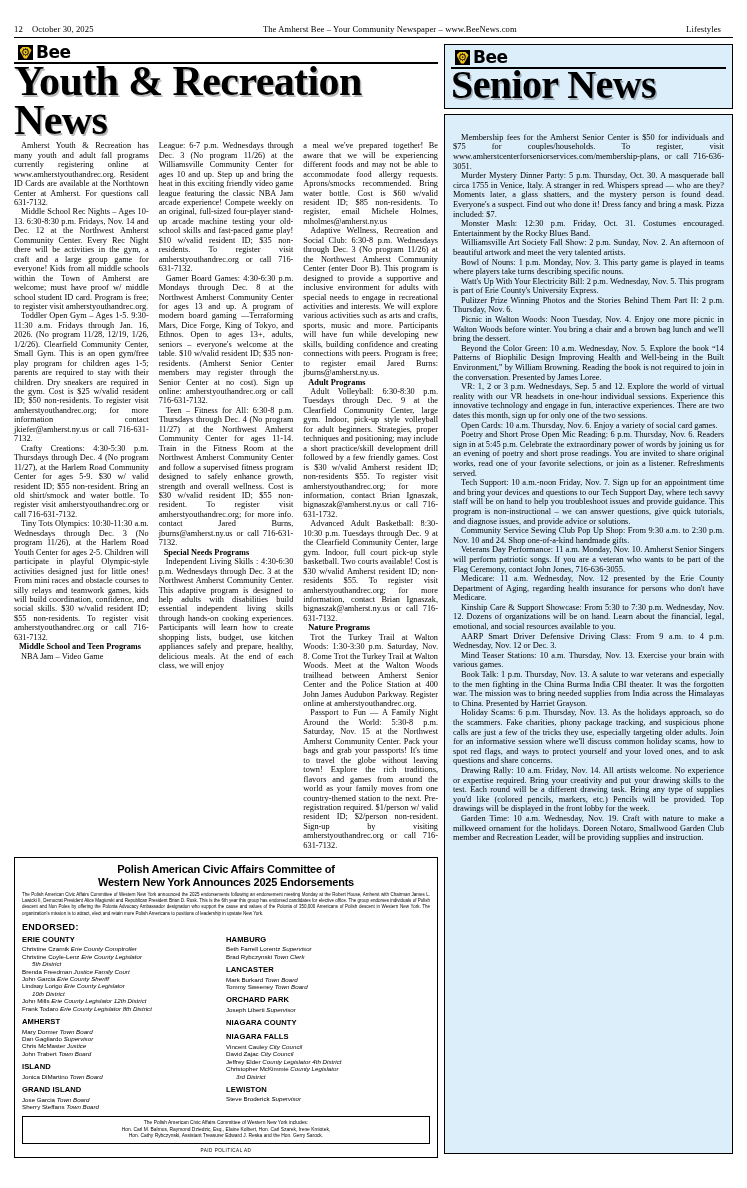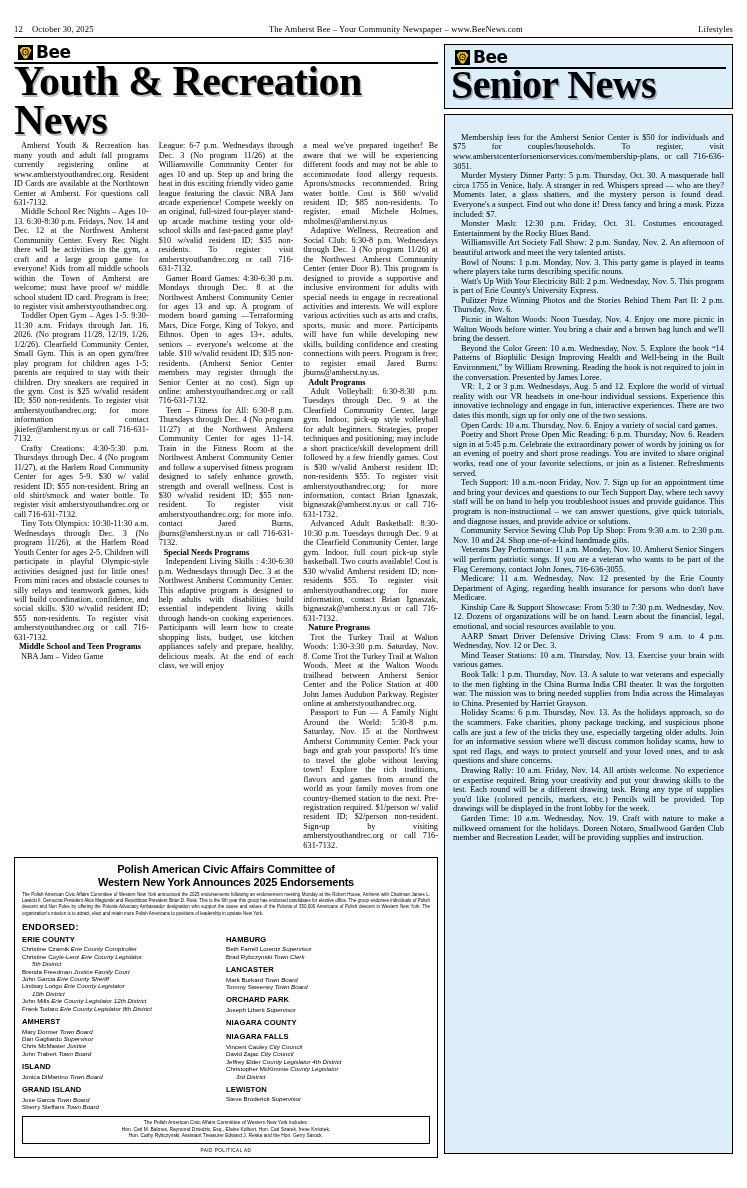--- a/index.html
+++ b/index.html
@@ -9,21 +9,21 @@
     background: #ffffff;
     font-family: "Liberation Serif", "DejaVu Serif", serif;
     color: #000;
     overflow: hidden;
   }
   .page { position: relative; width:747px; height:1188px; padding: 0; }
 
   
   .runhead {
     display:flex; align-items:flex-end; justify-content:space-between;
-    padding: 24px 14px 3px 14px;
+    padding: 24px 26px 3px 14px;
     font-size: 8.6px;
     letter-spacing:.1px;
   }
   .runhead .left { white-space:nowrap; }
   .runhead .left .pg { margin-right:7px; }
   .runhead .center { flex:1; text-align:center; white-space:nowrap; }
   .runhead .right { white-space:nowrap; }
   .runrule { height:1px; background:#000; margin: 0 14px 0 14px; }
 
   
@@ -277,21 +277,21 @@
       <div class="senior-box" id="senior-body">
           <p>Membership fees for the Amherst Senior Center is $50 for individuals and $75 for couples/households. To register, visit www.amherstcenterforseniorservices.com/membership-plans, or call 716-636-3051.</p>
           <p>Murder Mystery Dinner Party: 5 p.m. Thursday, Oct. 30. A masquerade ball circa 1755 in Venice, Italy. A stranger in red. Whispers spread — who are they? Moments later, a glass shatters, and the mystery person is found dead. Everyone's a suspect. Find out who done it! Dress fancy and bring a mask. Pizza included: $7.</p>
           <p>Monster Mash: 12:30 p.m. Friday, Oct. 31. Costumes encouraged. Entertainment by the Rocky Blues Band.</p>
           <p>Williamsville Art Society Fall Show: 2 p.m. Sunday, Nov. 2. An afternoon of beautiful artwork and meet the very talented artists.</p>
           <p>Bowl of Nouns: 1 p.m. Monday, Nov. 3. This party game is played in teams where players take turns describing specific nouns.</p>
           <p>Watt's Up With Your Electricity Bill: 2 p.m. Wednesday, Nov. 5. This program is part of Erie County's University Express.</p>
           <p>Pulitzer Prize Winning Photos and the Stories Behind Them Part II: 2 p.m. Thursday, Nov. 6.</p>
           <p>Picnic in Walton Woods: Noon Tuesday, Nov. 4. Enjoy one more picnic in Walton Woods before winter. You bring a chair and a brown bag lunch and we'll bring the dessert.</p>
           <p>Beyond the Color Green: 10 a.m. Wednesday, Nov. 5. Explore the book “14 Patterns of Biophilic Design Improving Health and Well-being in the Built Environment,” by William Browning. Reading the book is not required to join in the conversation. Presented by James Loree.</p>
-          <p>VR: 1, 2 or 3 p.m. Wednesdays, Aug. 5 and 12. Explore the world of virtual reality with our VR headsets in one-hour individual sessions. Experience this innovative technology and engage in fun, interactive experiences. There are two dates this month, sign up for only one of the two sessions.</p>
+          <p>VR: 1, 2 or 3 p.m. Wednesdays, Sep. 5 and 12. Explore the world of virtual reality with our VR headsets in one-hour individual sessions. Experience this innovative technology and engage in fun, interactive experiences. There are two dates this month, sign up for only one of the two sessions.</p>
           <p>Open Cards: 10 a.m. Thursday, Nov. 6. Enjoy a variety of social card games.</p>
           <p>Poetry and Short Prose Open Mic Reading: 6 p.m. Thursday, Nov. 6. Readers sign in at 5:45 p.m. Celebrate the extraordinary power of words by joining us for an evening of poetry and short prose readings. You are invited to share original works, read one of your favorite selections, or join as a listener. Refreshments served.</p>
           <p>Tech Support: 10 a.m.-noon Friday, Nov. 7. Sign up for an appointment time and bring your devices and questions to our Tech Support Day, where tech savvy staff will be on hand to help you troubleshoot issues and provide guidance. This program is non-instructional – we can answer questions, give quick tutorials, and diagnose issues, and provide advice or solutions.</p>
           <p>Community Service Sewing Club Pop Up Shop: From 9:30 a.m. to 2:30 p.m. Nov. 10 and 24. Shop one-of-a-kind handmade gifts.</p>
           <p>Veterans Day Performance: 11 a.m. Monday, Nov. 10. Amherst Senior Singers will perform patriotic songs. If you are a veteran who wants to be part of the Flag Ceremony, contact John Jones, 716-636-3055.</p>
           <p>Medicare: 11 a.m. Wednesday, Nov. 12 presented by the Erie County Department of Aging, regarding health insurance for persons who don't have Medicare.</p>
           <p>Kinship Care &amp; Support Showcase: From 5:30 to 7:30 p.m. Wednesday, Nov. 12. Dozens of organizations will be on hand. Learn about the financial, legal, emotional, and social resources available to you.</p>
           <p>AARP Smart Driver Defensive Driving Class: From 9 a.m. to 4 p.m. Wednesday, Nov. 12 or Dec. 3.</p>
           <p>Mind Teaser Stations: 10 a.m. Thursday, Nov. 13. Exercise your brain with various games.</p>
           <p>Book Talk: 1 p.m. Thursday, Nov. 13. A salute to war veterans and especially to the men fighting in the China Burma India CBI theater. It was the forgotten war. The mission was to bring needed supplies from India across the Himalayas to China. Presented by Harriet Grayson.</p>

